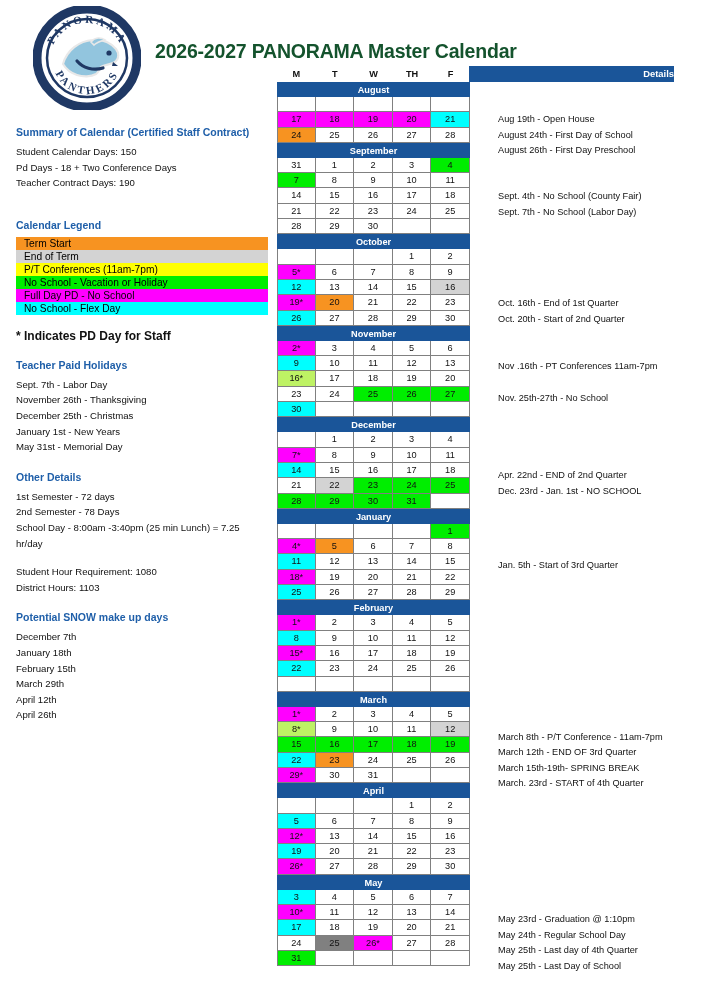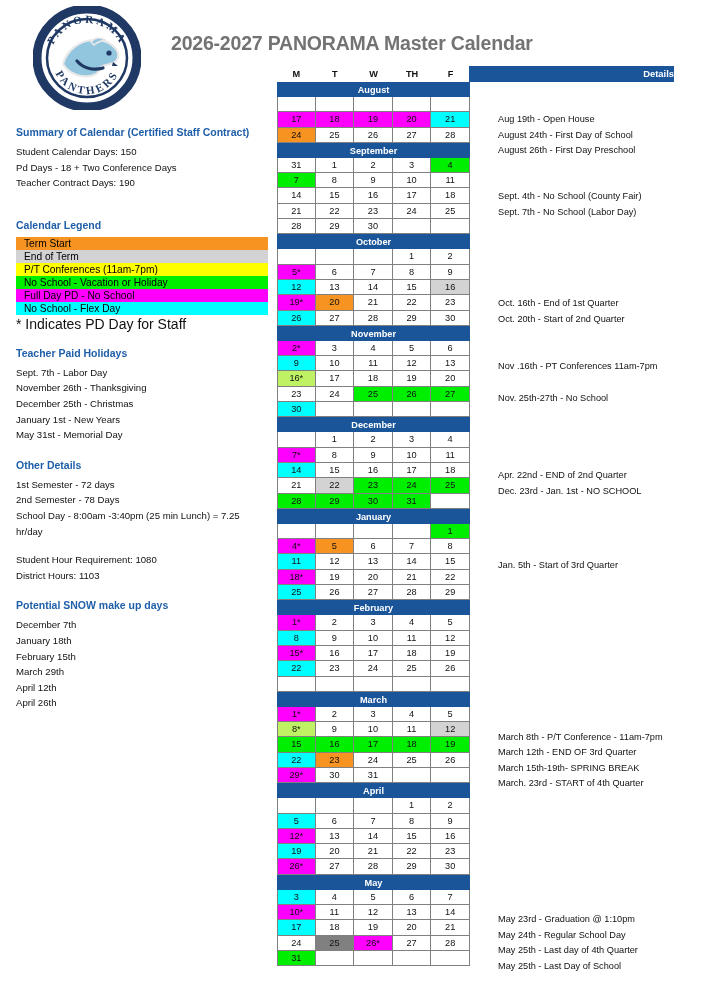--- a/index.html
+++ b/index.html
@@ -10,40 +10,39 @@
     font-family:"Liberation Sans", sans-serif;
     color:#000;
     position:relative;
     overflow:hidden;
   }
 
   
   #header { position:absolute; top:0; left:0; width:704px; height:62px; }
   #logo { position:absolute; left:33px; top:6px; width:108px; height:104px; }
   #title {
-    position:absolute; left:155px; top:32px;
+    position:absolute; left:155px; top:40px;
     font-size:19.5px; font-weight:bold; letter-spacing:-0.2px;
-    color:#737373;
-    margin-left:16px;
+    color:#14532d;
   }
 
   
   #left { position:absolute; left:16px; top:126px; width:252px; }
   .sec-head {
     color:#1f5fa9; font-weight:bold; font-size:10.5px;
     margin:0 0 6px 0; line-height:12px;
   }
   .sec-line { font-size:9.6px; line-height:15.6px; color:#111; }
   .blk { margin-bottom:0; }
 
   .legend-row {
     font-size:10.2px; line-height:13px; height:13px;
     padding-left:8px; color:#000; white-space:nowrap;
   }
-  .legend-note { font-size:14px; font-weight:normal; color:#111; line-height:14px; padding-top:2px;}
+  .legend-note { font-size:12px; font-weight:bold; color:#111; line-height:14px; padding-top:14px;}
 
   
   #cal { position:absolute; left:277px; top:66px; width:193px; }
   .dow {
     display:flex; height:16px; align-items:center;
   }
   .dow div {
     width:38.6px; text-align:center; font-size:9.2px; font-weight:bold; color:#111;
   }
   .month-bar {

